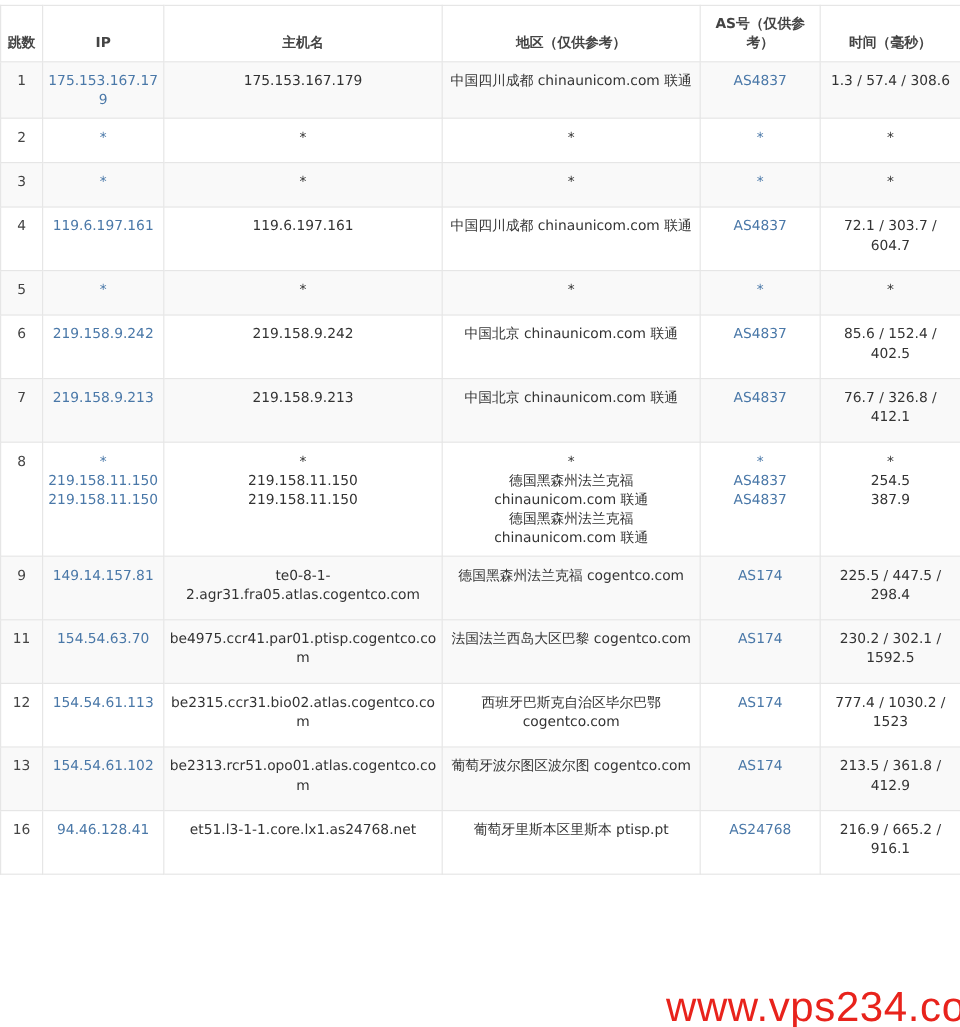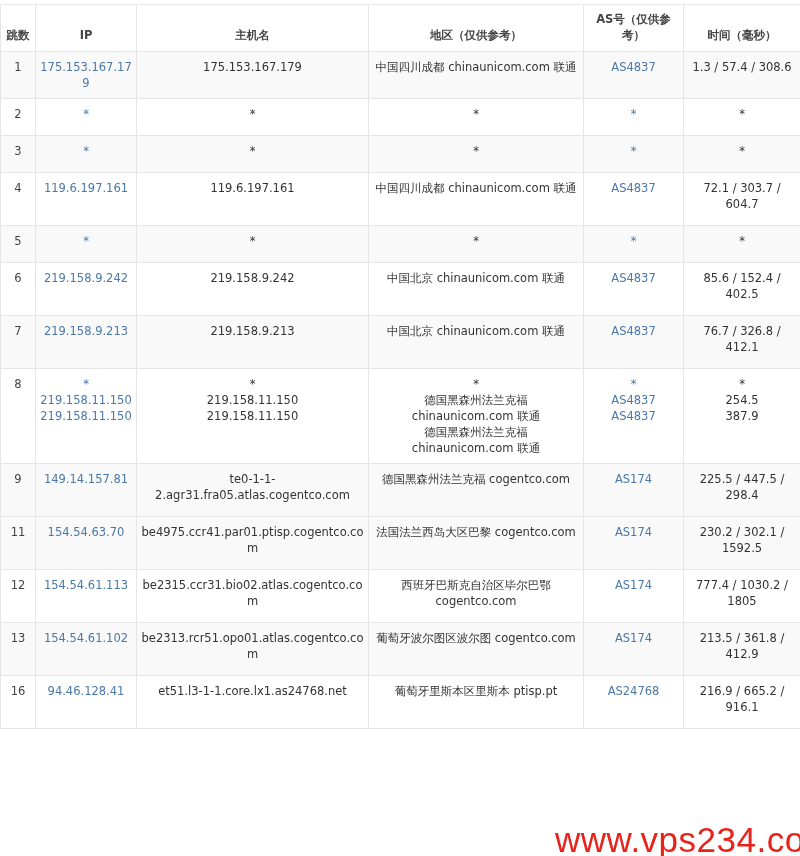--- a/index.html
+++ b/index.html
@@ -202,21 +202,21 @@
           <span class="ln">254.5</span>
           <span class="ln">387.9</span>
         </td>
       </tr>
       <tr class="r-odd h3">
         <td class="hop">9</td>
         <td class="ip">
           <span class="ln">149.14.157.81</span>
         </td>
         <td class="host">
-          <span class="ln">te0-1-1-2.agr31.fra05.atlas.cogentco.com</span>
+          <span class="ln">te0-8-1-2.agr31.fra05.atlas.cogentco.com</span>
         </td>
         <td class="region">
           <span class="ln">德国黑森州法兰克福 cogentco.com</span>
         </td>
         <td class="as">
           <span class="ln">AS174</span>
         </td>
         <td class="time">
           <span class="ln">225.5 / 447.5 / 298.4</span>
         </td>
@@ -247,21 +247,21 @@
         <td class="host">
           <span class="ln">be2315.ccr31.bio02.atlas.cogentco.com</span>
         </td>
         <td class="region">
           <span class="ln">西班牙巴斯克自治区毕尔巴鄂 cogentco.com</span>
         </td>
         <td class="as">
           <span class="ln">AS174</span>
         </td>
         <td class="time">
-          <span class="ln">777.4 / 1030.2 / 1805</span>
+          <span class="ln">777.4 / 1030.2 / 1523</span>
         </td>
       </tr>
       <tr class="r-odd h3">
         <td class="hop">13</td>
         <td class="ip">
           <span class="ln">154.54.61.102</span>
         </td>
         <td class="host">
           <span class="ln">be2313.rcr51.opo01.atlas.cogentco.com</span>
         </td>

